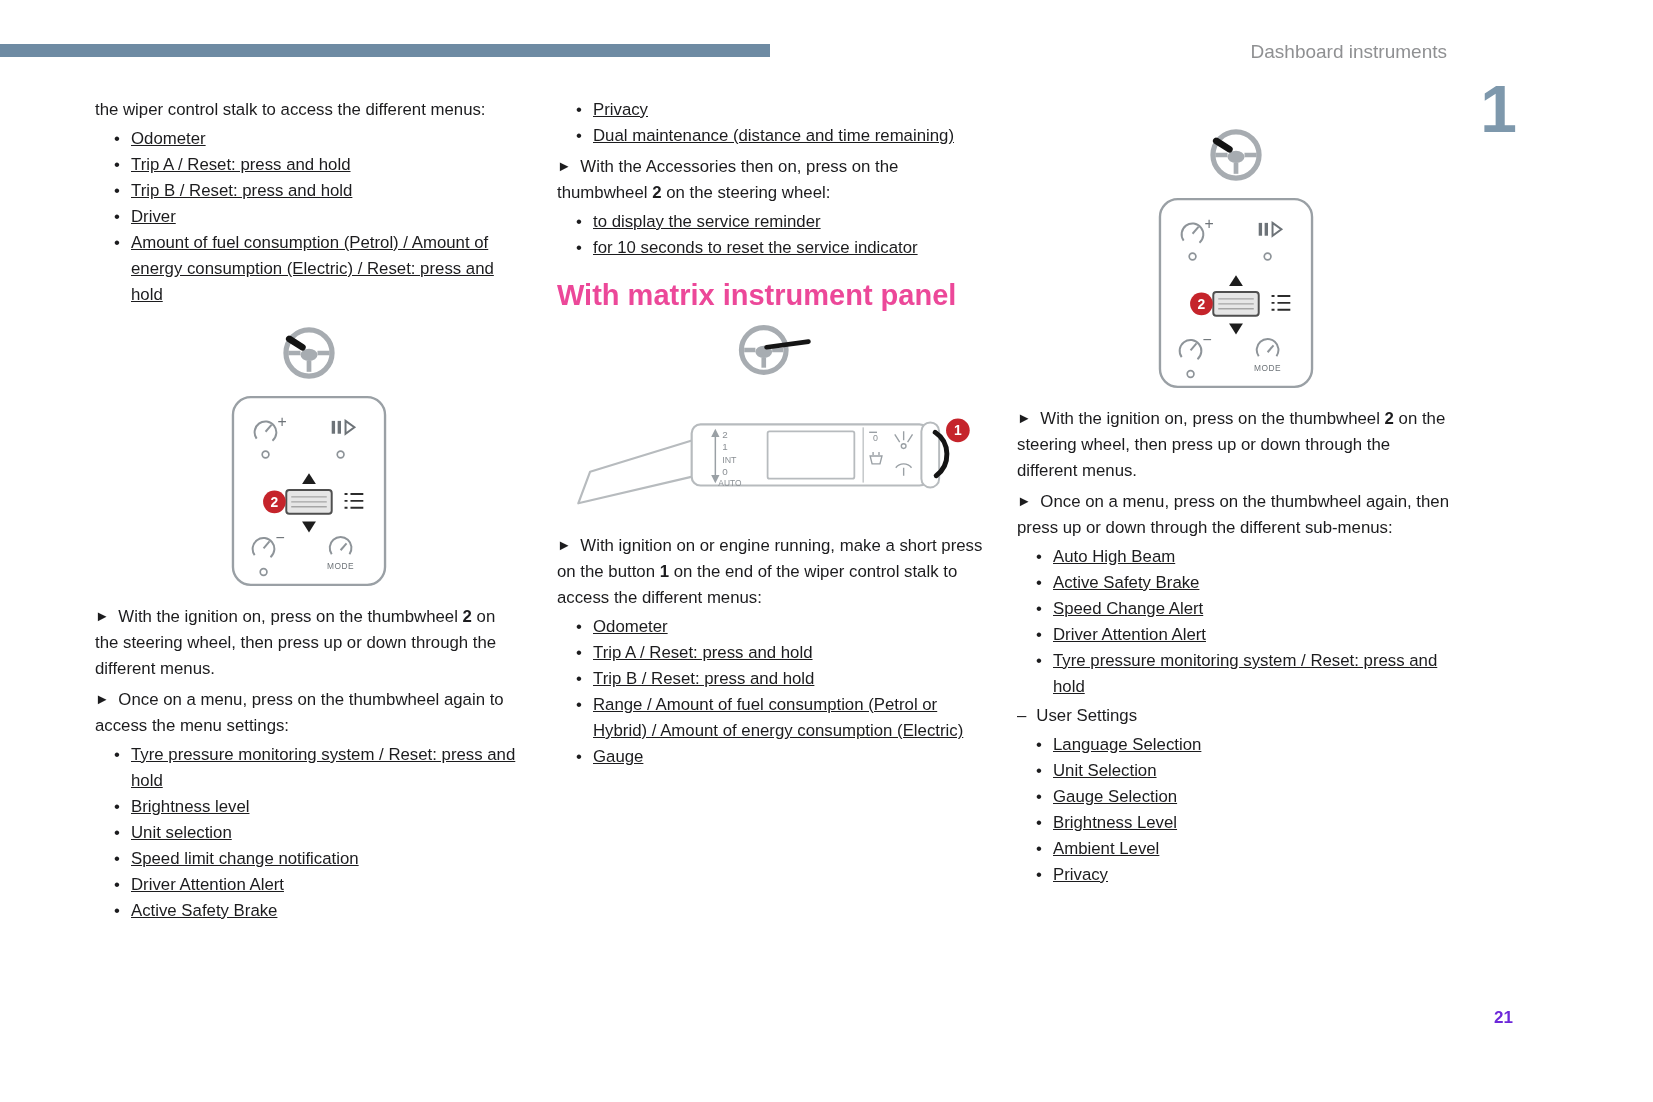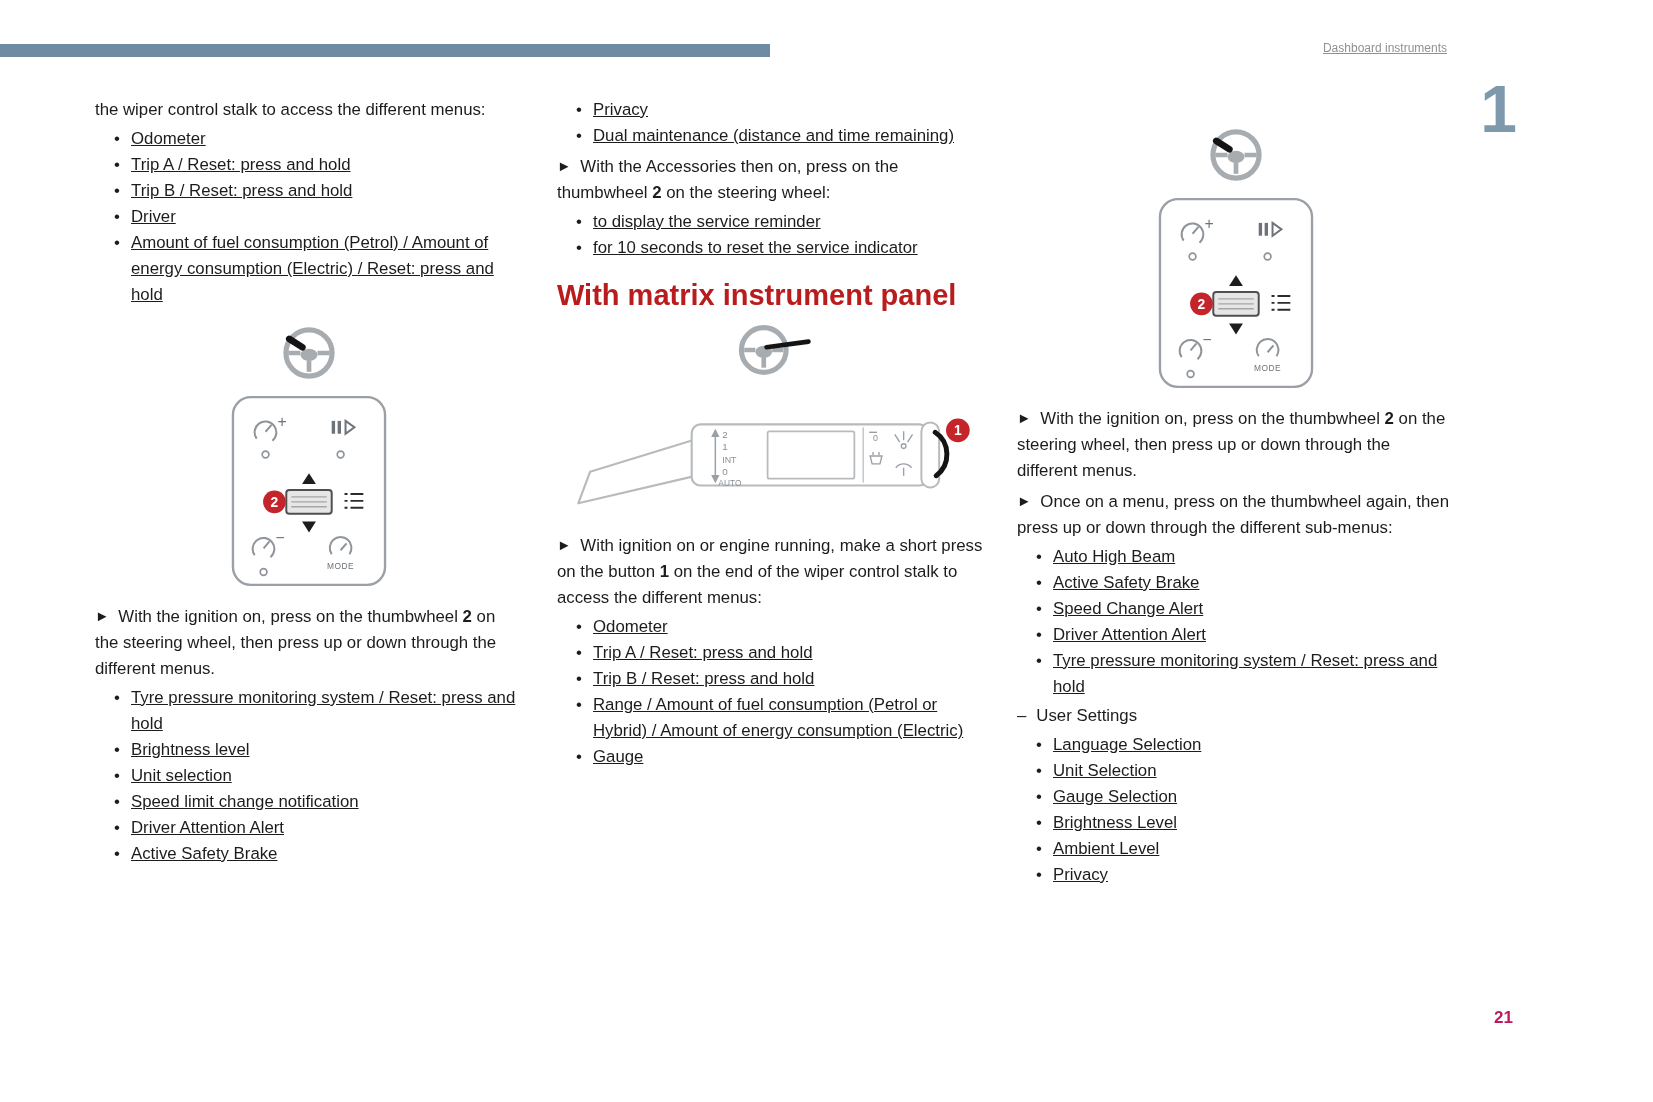--- a/index.html
+++ b/index.html
@@ -1,40 +1,40 @@
 <!DOCTYPE html>
 <html><head>
 <meta charset="utf-8">
 <style>
   * { margin:0; padding:0; box-sizing:border-box; }
   html,body { background:#ffffff; }
   body { font-family:"Liberation Sans", sans-serif; }
   .page { position:relative; width:1653px; height:1102px; background:#fff; color:#1c1c1e; overflow:hidden; }
 
   .topbar { position:absolute; left:0; top:44px; width:770px; height:13px; background:#6e8ba3; }
-  .header-label { position:absolute; top:41px; right:206px; font-size:12px; color:#8f9092;text-decoration:underline; }
+  .header-label { position:absolute; top:41px; right:206px; font-size:19px; color:#8f9092; }
   .chapter-num { position:absolute; top:76px; right:136px; font-size:66px; font-weight:bold; color:#7e98ac; line-height:1; }
-  .page-num { position:absolute; bottom:74px; right:140px; font-size:17px; font-weight:bold; color:#be185d; }
+  .page-num { position:absolute; bottom:74px; right:140px; font-size:17px; font-weight:bold; color:#6d28d9; }
 
   .col { position:absolute; font-size:16.8px; line-height:26px; }
   #col1 { left:95px;  top:97px;  width:428px; }
   #col2 { left:557px; top:97px;  width:434px; }
   #col3 { left:1017px;top:126px; width:438px; }
 
   ul.blist { list-style:none; margin:3px 0 3px 18px;text-decoration:underline; }
   ul.blist li { position:relative; padding-left:18px; }
   ul.blist li::before { content:"\2022"; position:absolute; left:1px; top:0; color:#1c1c1e; }
 
   p.ap { margin-top:5px; }
   .arrow { display:inline-block; margin-right:9px; font-size:14.5px; transform:translateY(-1px); }
   .dash-line { margin-top:2px; }
   .dash { display:inline-block; margin-right:10px; }
   .sub { margin-left:34px; }
 
-  h2.matrix { font-size:29px; line-height:38px; font-weight:bold; color:#b91c1c; margin:15px 0 9px; max-width:400px; }
+  h2.matrix { font-size:29px; line-height:38px; font-weight:bold; color:#ec4899; margin:15px 0 9px; max-width:400px; }
 
   .fig { display:flex; justify-content:center; }
   .fig.wheel { margin:16px 0 6px; }
   .fig.pad { margin:12px 0 16px; }
   .fig.stalk { margin:6px 0 10px; }
 
   svg text { font-family:"Liberation Sans", sans-serif; }
 </style>
 </head>
 <body>
@@ -105,20 +105,23 @@
         <g stroke="#8e9499" fill="none" stroke-width="2">
           <path d="M103 162 a11 11 0 1 1 18 0"></path>
           <line x1="112" y1="158" x2="118" y2="151"></line>
         </g>
         <text x="112" y="177" font-size="8.5" fill="#6d7378" text-anchor="middle" letter-spacing="0.5">MODE</text>
       </svg>
     </div>
 
     <p class="ap">
       <span class="arrow">►</span><span>With the ignition on, press on the thumbwheel </span><b>2</b><span> on the steering wheel, then press up or down through the different menus.</span>
+    </p>
+    <p class="ap">
+      <span class="arrow">►</span><span>Once on a menu, press on the thumbwheel again to access the menu settings:</span>
     </p>
 
     <ul class="blist">
       <li><span>Tyre pressure monitoring system / Reset: press and hold</span></li>
       <li><span>Brightness level</span></li>
       <li><span>Unit selection</span></li>
       <li><span>Speed limit change notification</span></li>
       <li><span>Driver Attention Alert</span></li>
       <li><span>Active Safety Brake</span></li>
     </ul>

